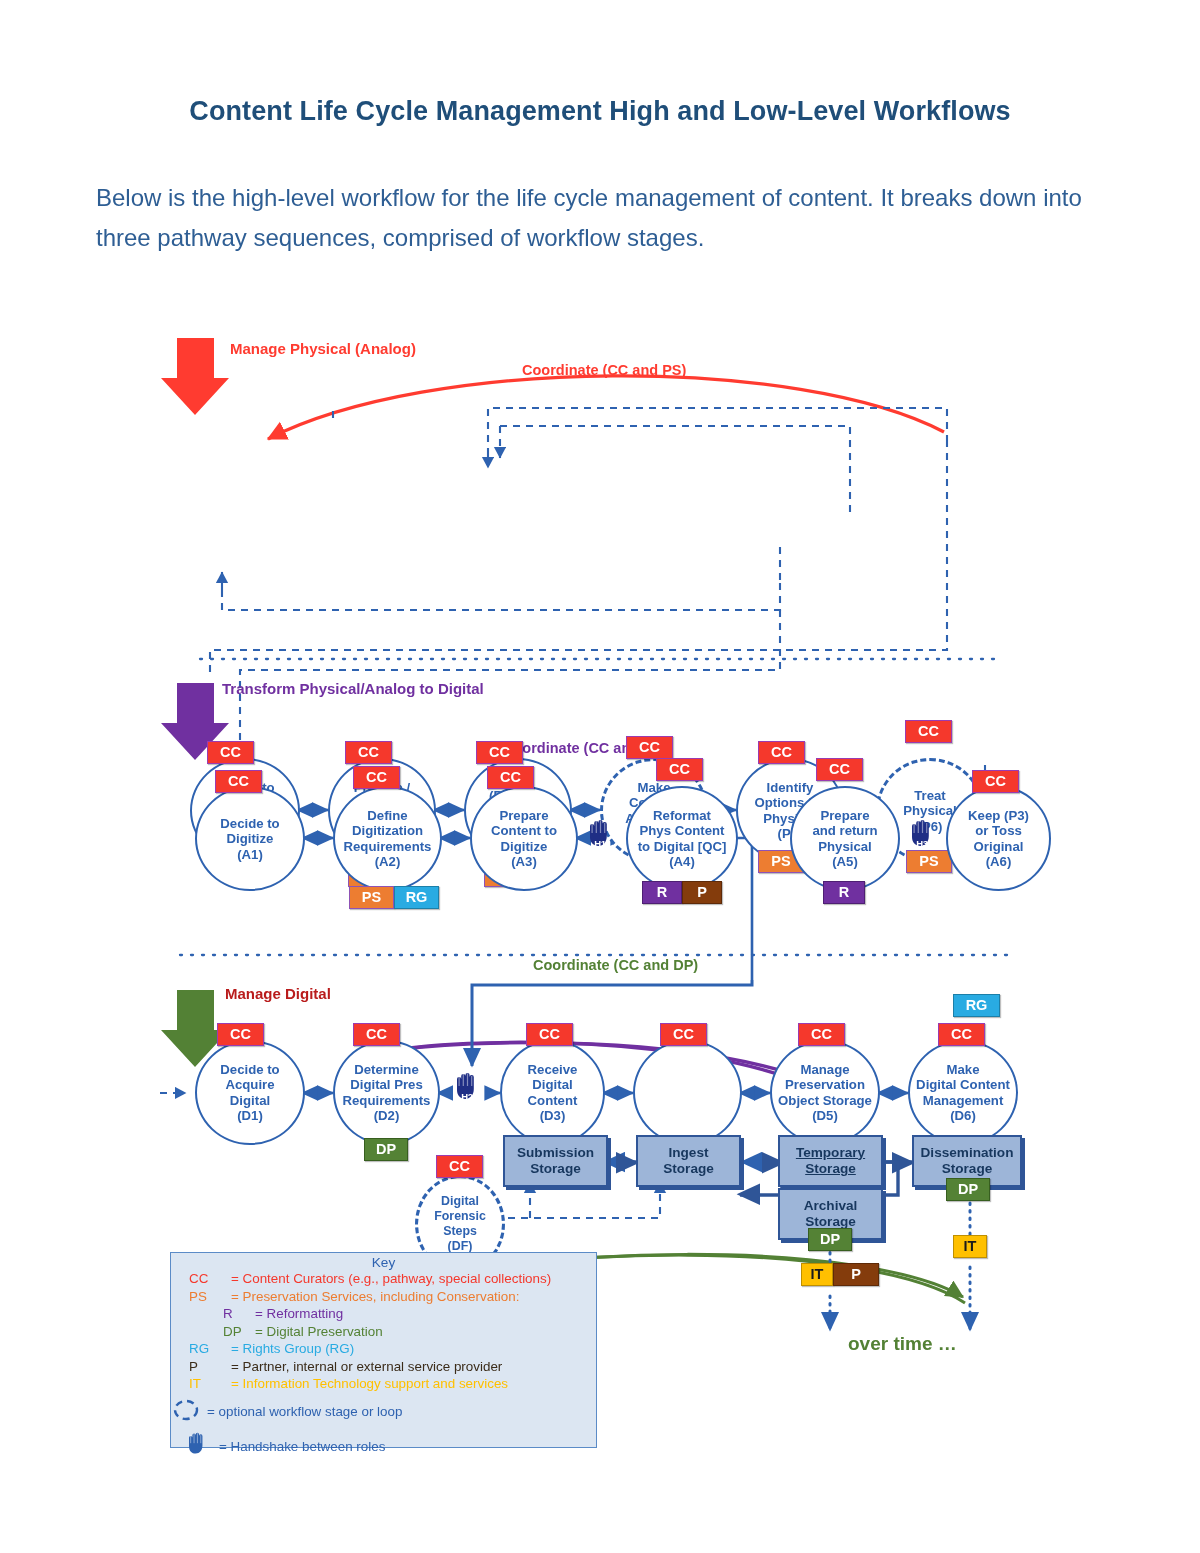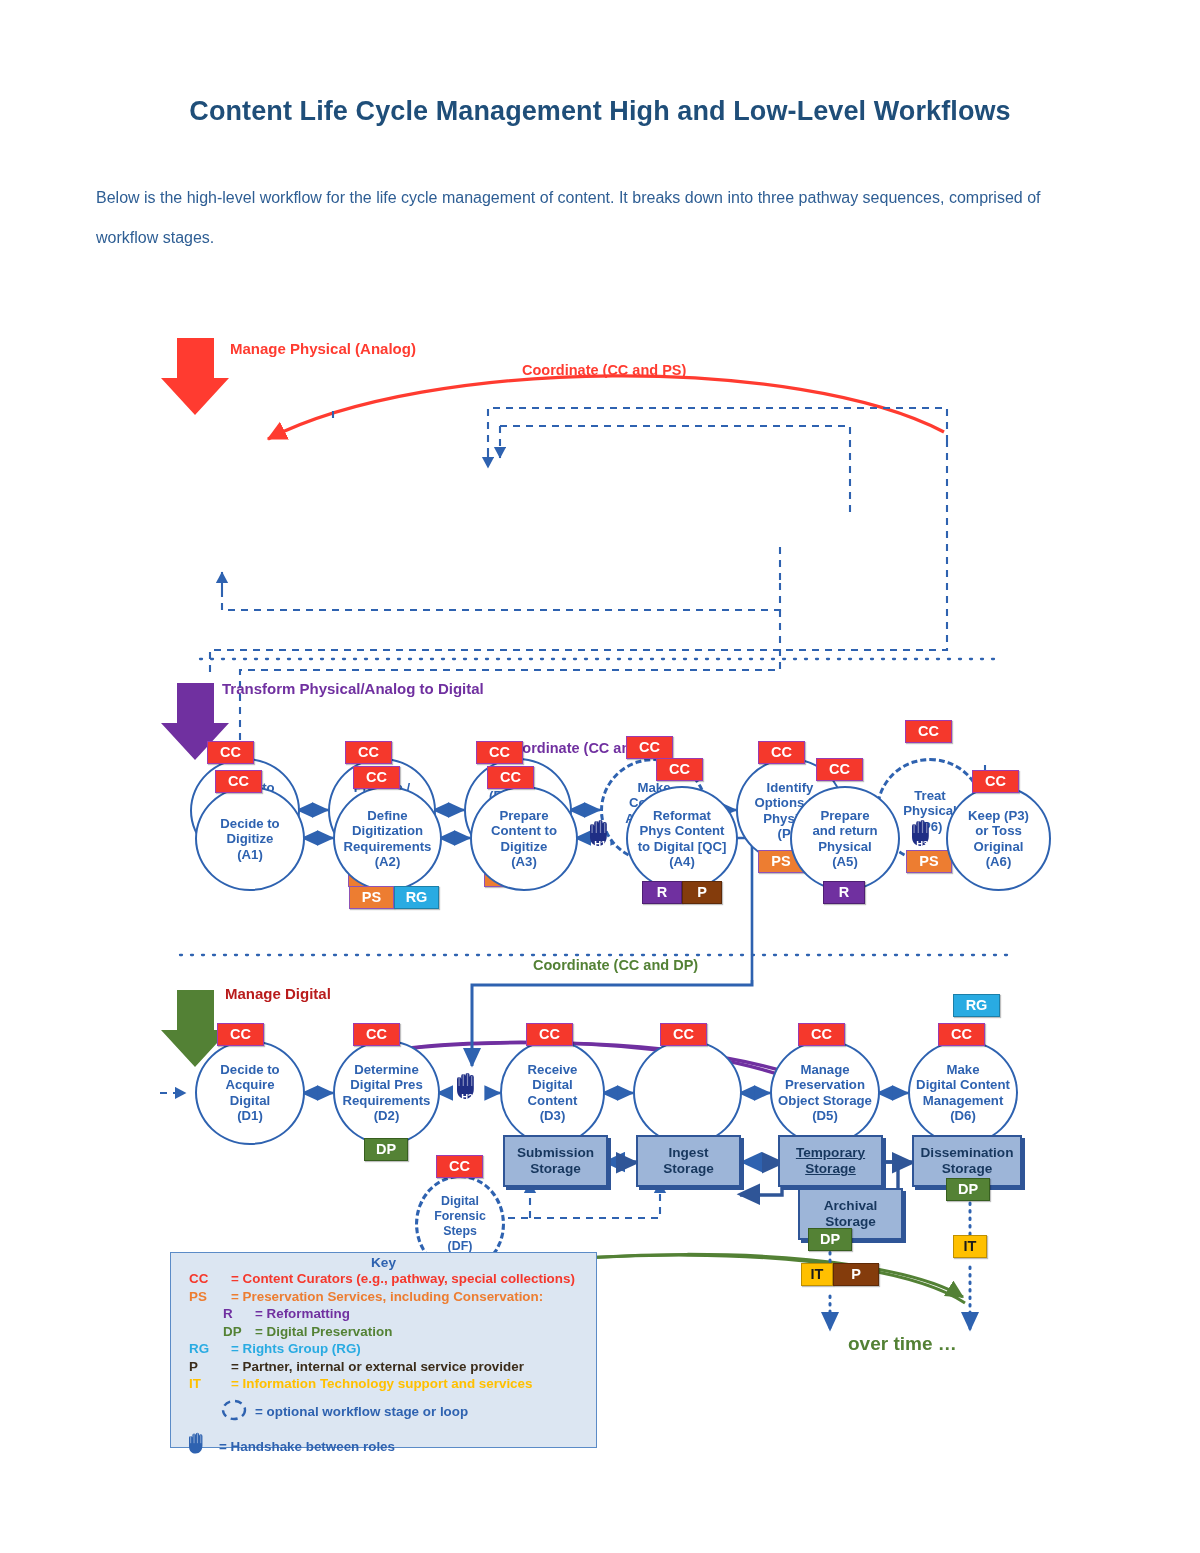--- a/index.html
+++ b/index.html
@@ -7,21 +7,21 @@
     width:1200px;height:1553px;background:#ffffff;
     font-family:"Liberation Sans","DejaVu Sans",sans-serif;
     position:relative;overflow:hidden;
   }
   .doc-title{
     position:absolute;left:0;top:96px;width:1200px;text-align:center;
     font-size:27px;font-weight:bold;color:#1F4E79;letter-spacing:.1px;
   }
   .doc-para{
     position:absolute;left:96px;top:178px;width:1010px;
-    font-size:16px;line-height:40px;color:#2E5E94;
+    font-size:24px;line-height:40px;color:#2E5E94;
   }
   
   #diagram{position:absolute;left:0;top:290px;width:1200px;height:1180px;}
   #svgLayer{position:absolute;left:0;top:0;width:1200px;height:1180px;}
   .d-title{
     position:absolute;left:222px;top:17px;font-size:18.5px;font-weight:bold;color:#1F4E79;
     white-space:nowrap;
   }
   .d-title .upd{font-size:12.5px;font-weight:bold;color:#1F4E79;}
   .band-label{position:absolute;font-size:15px;font-weight:bold;white-space:nowrap;}
@@ -71,21 +71,21 @@
 
   
   .hand{position:absolute;width:30px;height:32px;}
   .hand .hl{position:absolute;font-size:9.5px;font-weight:bold;color:#fff;
     left:0;right:0;bottom:1px;text-align:center;letter-spacing:-.3px;}
 
   
   .keybox{
     position:absolute;left:170px;top:962px;width:427px;height:196px;
     background:#DCE6F2;border:1.4px solid #5B8BC7;box-sizing:border-box;
-    font-size:13.4px;font-weight:bold;
+    font-size:13.4px;font-weight:normal;
   }
   .keybox .khead{text-align:center;color:#2E62B0;font-size:13.6px;margin-top:2px;}
   .krow{display:flex;line-height:17.5px;padding-left:18px;}
   .krow .kk{width:42px;flex:none;}
   .krow.indent{padding-left:52px;}
   .krow.indent .kk{width:32px;}
   .k-cc{color:#F5382C;}.k-ps{color:#ED7D31;}.k-r{color:#7030A0;}
   .k-dp{color:#548235;}.k-rg{color:#29ABE2;}.k-p{color:#3B2C1A;}
   .k-it{color:#FFC000;}.k-blue{color:#2E62B0;}
   .krow.gap{margin-top:6px;align-items:center;}
@@ -431,21 +431,21 @@
     </svg>
     <span class="hl">H2</span>
   </div>
 
   <div class="store" style="left:503px;top:845px;width:105px;height:52px;white-space:pre-line;">Submission
 Storage</div>
   <div class="store" style="left:636px;top:845px;width:105px;height:52px;white-space:pre-line;">Ingest
 Storage</div>
   <div class="store" style="left:778px;top:845px;width:105px;height:52px;white-space:pre-line;text-decoration:underline;">Temporary
 Storage</div>
-  <div class="store" style="left:798px;top:898px;width:105px;height:52px;white-space:pre-line;">Archival
+  <div class="store" style="left:778px;top:898px;width:105px;height:52px;white-space:pre-line;">Archival
 Storage</div>
   <div class="badge b-dp" style="left:808px;top:938px;width:44px;">DP</div>
   <div class="store" style="left:912px;top:845px;width:110px;height:52px;white-space:pre-line;">Dissemination
 Storage</div>
   <div class="badge b-dp" style="left:946px;top:888px;width:44px;">DP</div>
 
   <div class="badge-pair" style="left:801px;top:973px;">
     <span class="badge b-it" style="width:32px;">IT</span>
     <span class="badge b-p" style="width:46px;">P</span>
   </div>
@@ -474,21 +474,21 @@
       <span class="k-rg">= Rights Group (RG)</span>
     </div>
     <div class="krow">
       <span class="kk k-p">P</span>
       <span class="k-p">= Partner, internal or external service provider</span>
     </div>
     <div class="krow">
       <span class="kk k-it">IT</span>
       <span class="k-it">= Information Technology support and services</span>
     </div>
-    <div class="krow gap" style="padding-left:0;margin-left:48px;">
+    <div class="krow gap" style="padding-left:0;">
       <span class="kk" style="width:36px;">
         <svg width="30" height="22" viewBox="0 0 30 22">
           <ellipse cx="15" cy="11" rx="11" ry="9" fill="none" stroke="#2E62B0" stroke-width="2.4" stroke-dasharray="7,5"></ellipse>
         </svg>
       </span>
       <span class="k-blue">= optional workflow stage or loop</span>
     </div>
     <div class="krow gap" style="padding-left:14px;">
       <span class="kk" style="width:34px;">
         <svg viewBox="0 0 30 32" width="24" height="26">

